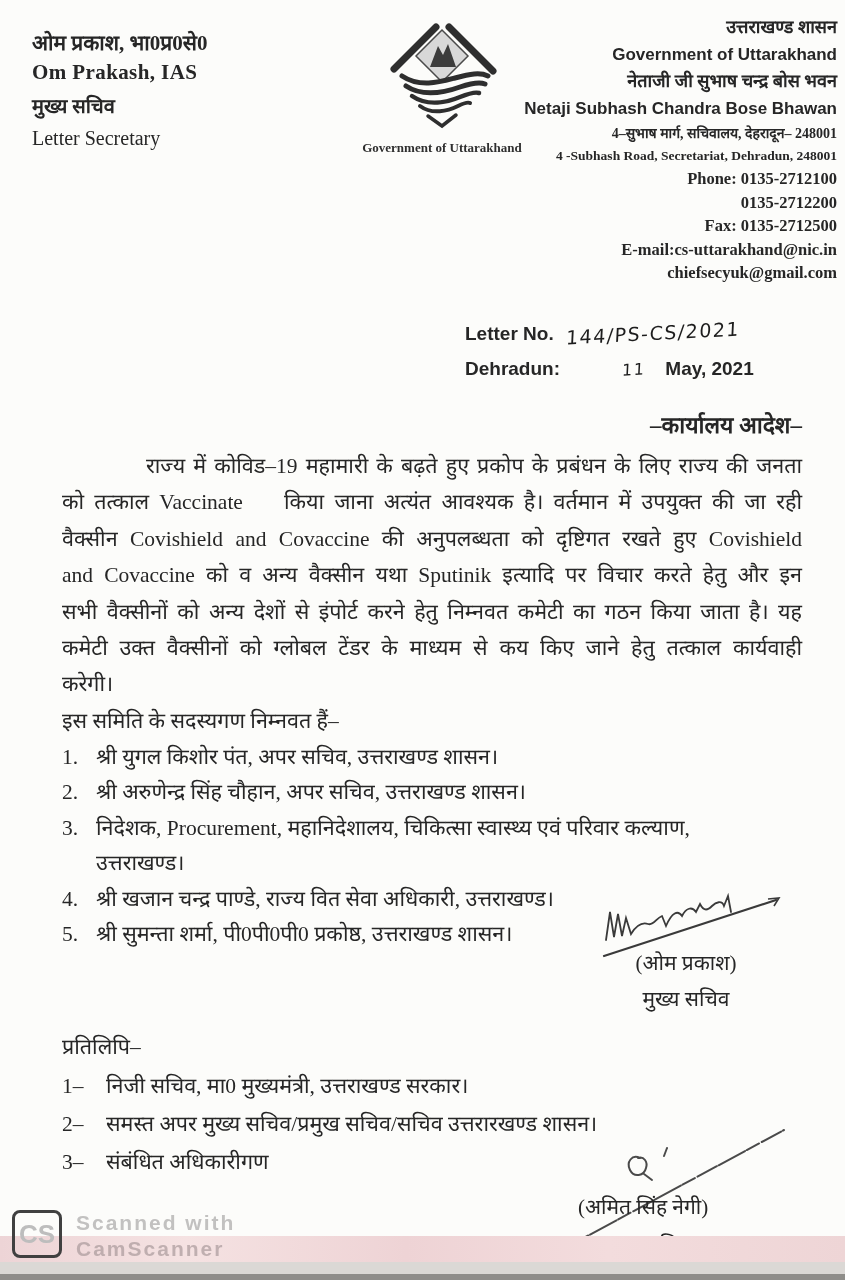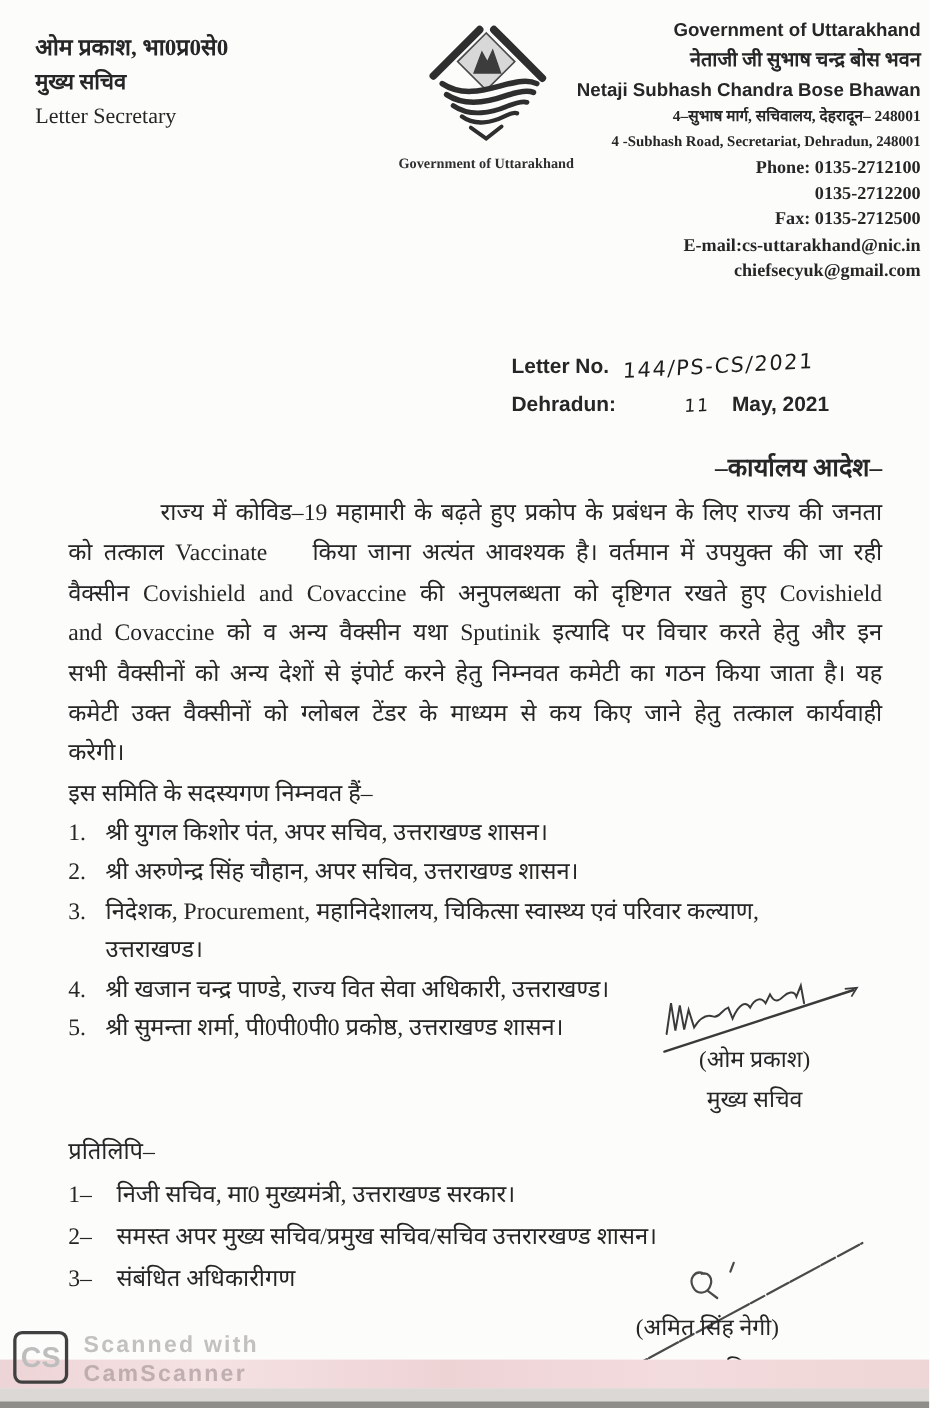--- a/index.html
+++ b/index.html
@@ -75,40 +75,42 @@
   .wm-line1 { font-size:21px; color:#c2c1c0; line-height:26px; letter-spacing:2px; }
   .wm-line2 { font-size:21px; color:rgba(156,142,143,.6); line-height:26px; letter-spacing:2px; }
 </style>
 </head>
 <body>
 
 <div class="page">
 
   <div class="sender">
     <div class="sender-name-hi">ओम प्रकाश, भा0प्र0से0</div>
+    <div class="sender-name-en">Om Prakash, IAS</div>
     <div class="sender-title-hi">मुख्य सचिव</div>
     <div class="sender-title-en">Letter Secretary</div>
   </div>
 
   <div class="emblem">
     <svg width="125" height="112" viewBox="0 0 125 112">
       <line x1="56" y1="7" x2="14" y2="49" stroke="#2e2e2e" stroke-width="7" stroke-linecap="round"></line>
       <line x1="69" y1="7" x2="113" y2="51" stroke="#2e2e2e" stroke-width="7" stroke-linecap="round"></line>
       <path d="M62 10 L36 36 L62 62 L88 36 Z" fill="#d8d8d8" stroke="#4a4a4a" stroke-width="1.5"></path>
       <path d="M50 47 L58 26 L63 35 L68 24 L76 47 Z" fill="#3c3c3c"></path>
       <path d="M22 56 C40 68, 60 62, 75 58 C90 54, 100 52, 108 56" stroke="#2e2e2e" stroke-width="5" fill="none" stroke-linecap="round"></path>
       <path d="M26 66 C44 78, 66 72, 80 67 C92 63, 100 62, 105 64" stroke="#2e2e2e" stroke-width="5" fill="none" stroke-linecap="round"></path>
       <path d="M32 76 C48 87, 68 82, 80 77 C90 73, 96 72, 99 73" stroke="#2e2e2e" stroke-width="4.5" fill="none" stroke-linecap="round"></path>
       <path d="M40 86 C52 95, 68 91, 78 86 C84 83, 88 82, 90 83" stroke="#2e2e2e" stroke-width="4" fill="none" stroke-linecap="round"></path>
       <path d="M48 96 L62 106 L76 95" stroke="#2e2e2e" stroke-width="3.5" fill="none" stroke-linecap="round"></path>
     </svg>
     <div class="emblem-caption">Government of Uttarakhand</div>
   </div>
 
   <div class="office">
+    <div class="office-hi-lg">उत्तराखण्ड शासन</div>
     <div class="office-en-lg">Government of Uttarakhand</div>
     <div class="office-hi-lg">नेताजी जी सुभाष चन्द्र बोस भवन</div>
     <div class="office-en-lg">Netaji Subhash Chandra Bose Bhawan</div>
     <div class="office-hi-sm">4–सुभाष मार्ग, सचिवालय, देहरादून– 248001</div>
     <div class="office-en-sm">4 -Subhash Road, Secretariat, Dehradun, 248001</div>
     <div class="office-contact">Phone: 0135-2712100</div>
     <div class="office-contact">0135-2712200</div>
     <div class="office-contact">Fax: 0135-2712500</div>
     <div class="office-contact">E-mail:cs-uttarakhand@nic.in</div>
     <div class="office-contact">chiefsecyuk@gmail.com</div>

